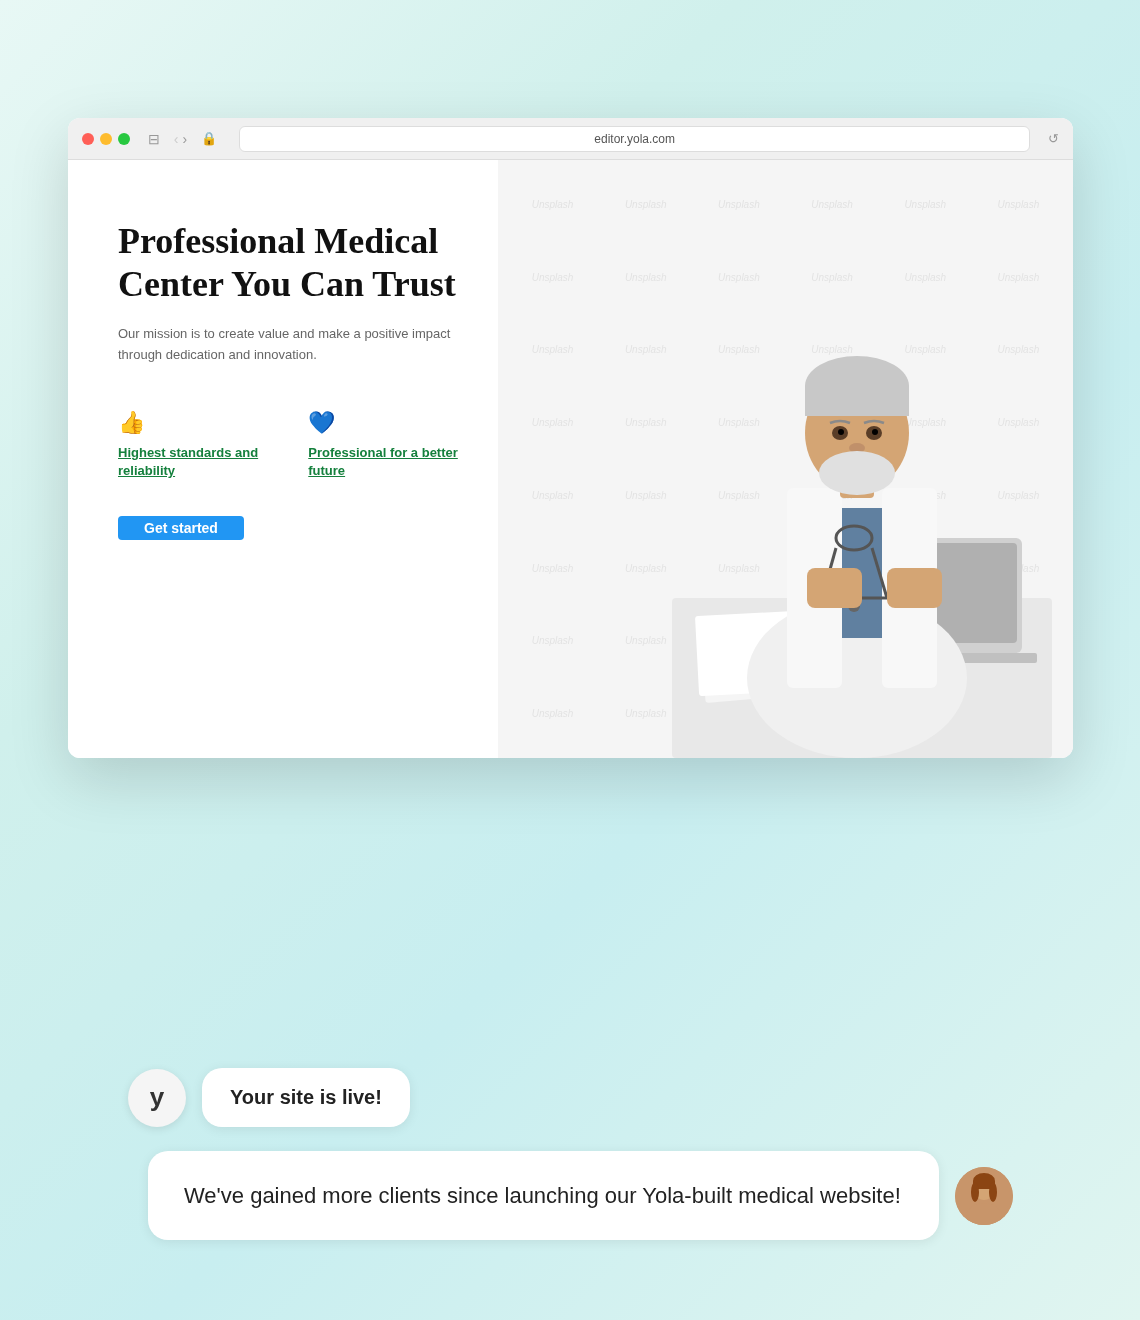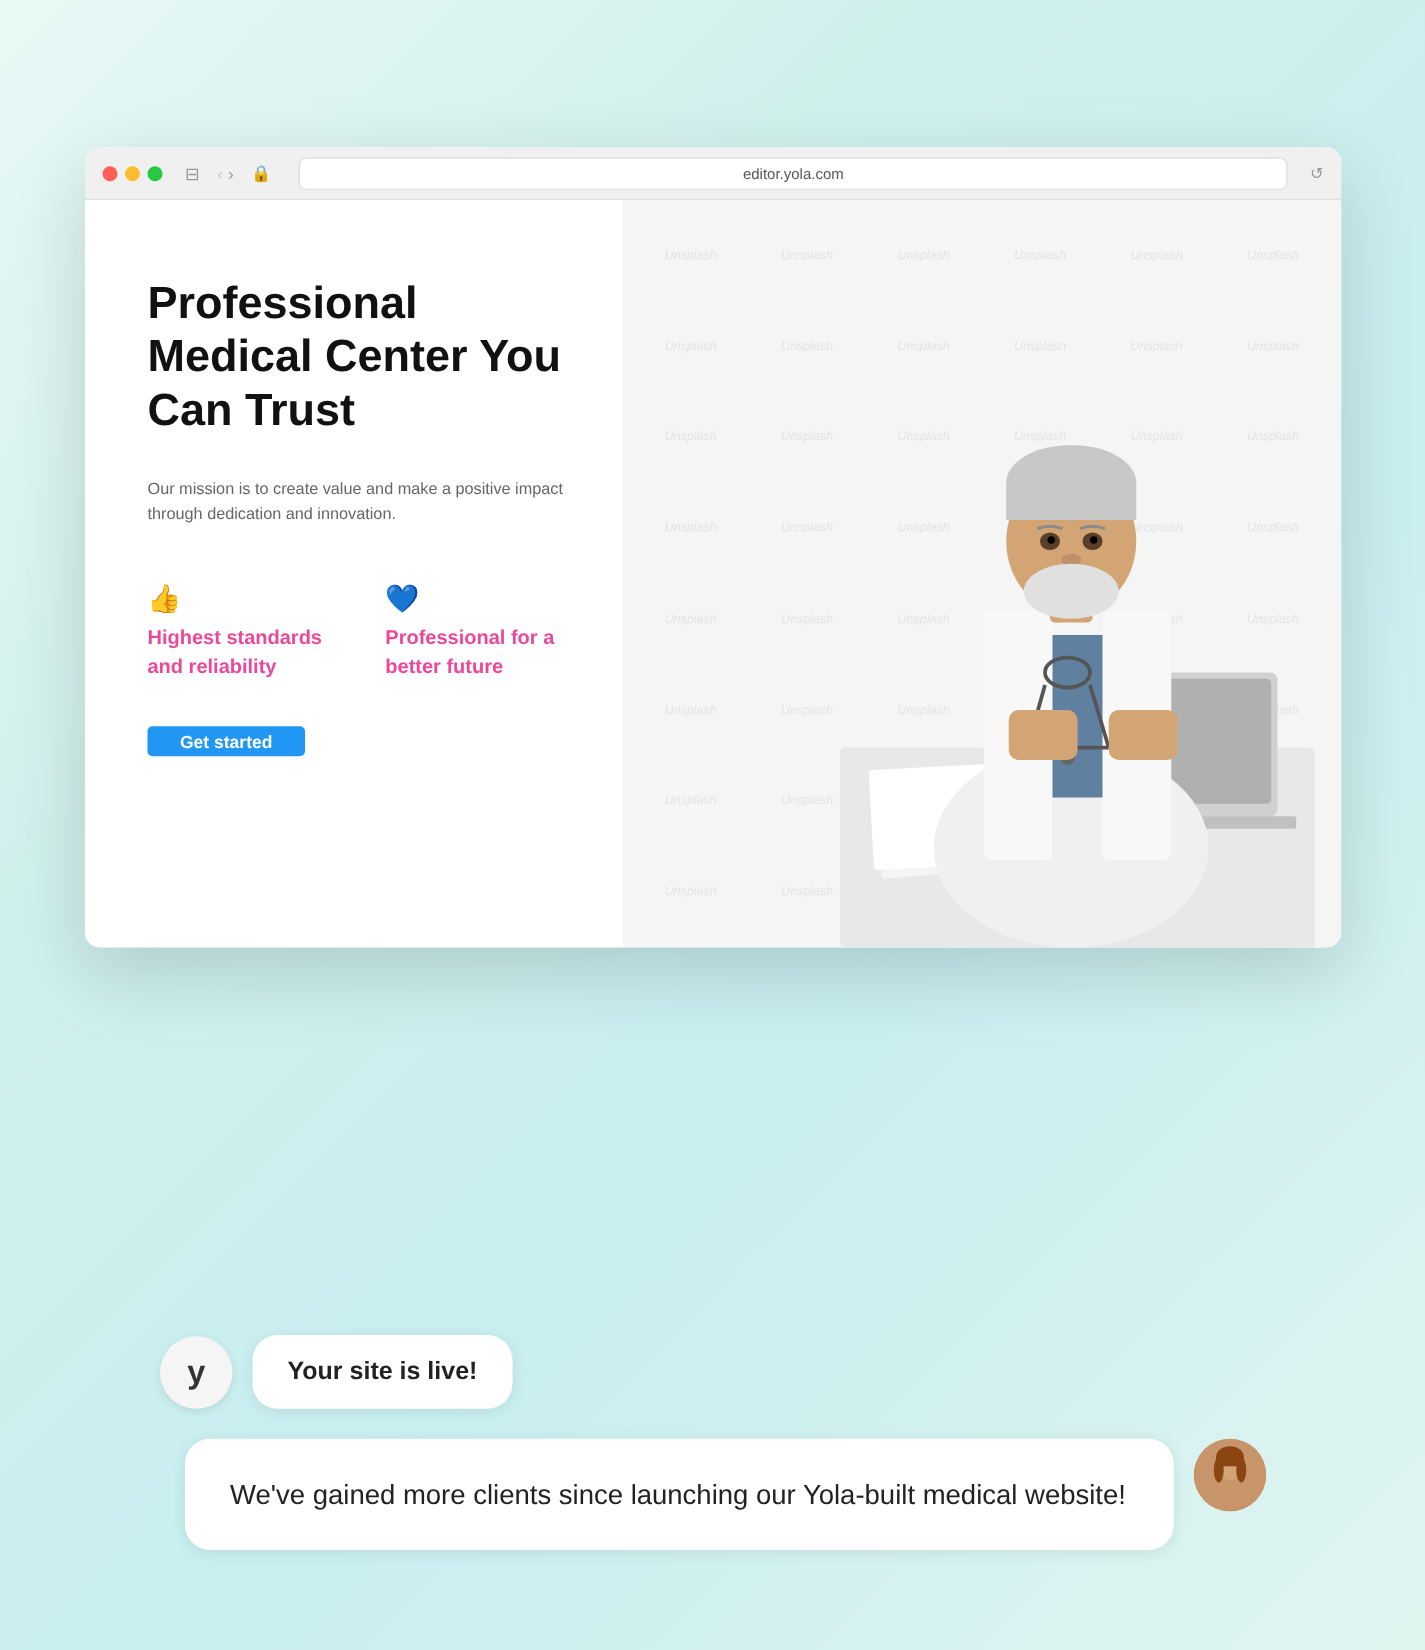--- a/index.html
+++ b/index.html
@@ -116,21 +116,22 @@
       position: relative;
       z-index: 2;
       flex-shrink: 0;
     }
 
     .hero-title {
       font-size: 36px;
       font-weight: 800;
       color: #111;
       line-height: 1.2;
-      margin-bottom: 31px;
+      margin-bottom: 18px;
+      font-family: Liberation Serif, serif;
     }
 
     .hero-subtitle {
       font-size: 13px;
       color: #666;
       line-height: 1.6;
       margin-bottom: 44px;
     }
 
     .features-row {
@@ -148,24 +149,25 @@
     .feature-icon {
       font-size: 22px;
       color: #4dabf7;
     }
 
     .feature-icon.heart {
       color: #4dabf7;
     }
 
     .feature-label {
-      font-size: 16px;
+      font-size: 13px;
       font-weight: 700;
-      color: #ec4899;
+      color: #15803d;
       line-height: 1.4;
+      text-decoration: underline;
     }
 
     .cta-button {
       background: #2196f3;
       color: #fff;
       border: none;
       border-radius: 4px;
       padding: 4px 26px;
       font-size: 14px;
       font-weight: 700;
@@ -255,21 +257,21 @@
       border-radius: 20px;
       padding: 18px 28px;
       font-size: 20px;
       font-weight: 600;
       color: #222;
       box-shadow: 0 2px 12px rgba(0,0,0,0.08);
     }
 
     .chat-message-row-right {
       display: flex;
-      align-items: flex-start;
+      align-items: center;
       gap: 16px;
       padding-left: 20px;
     }
 
     .chat-bubble-right {
       background: #fff;
       border-radius: 20px;
       padding: 28px 36px;
       font-size: 22px;
       font-weight: 500;

